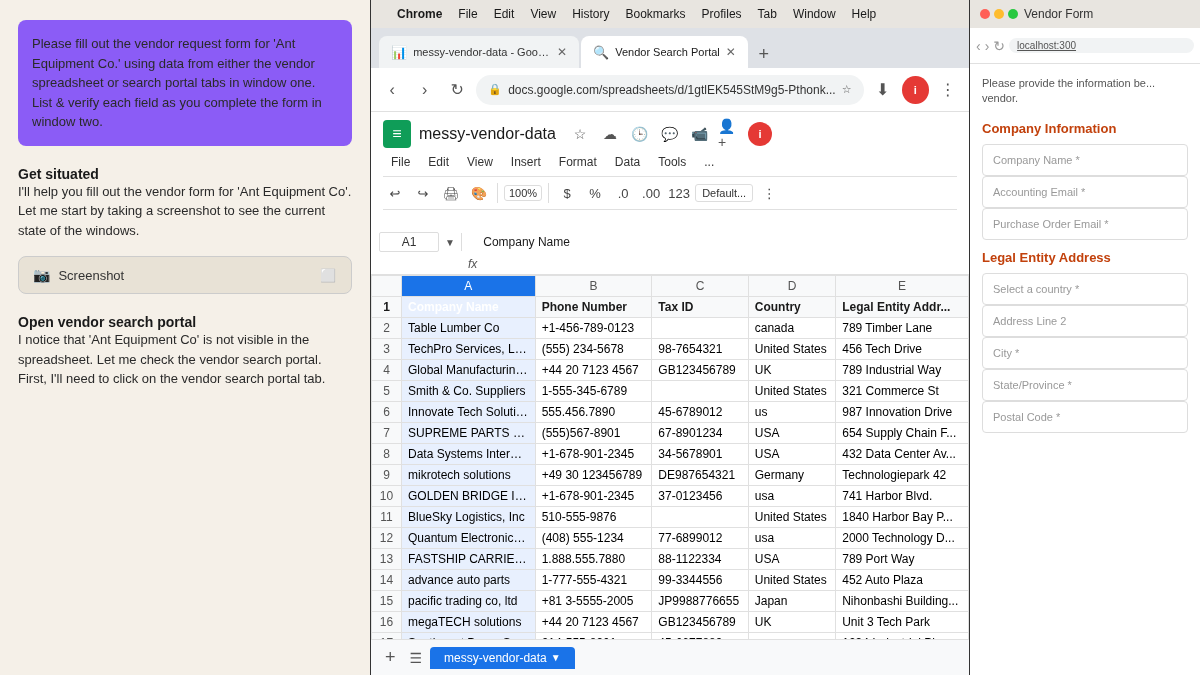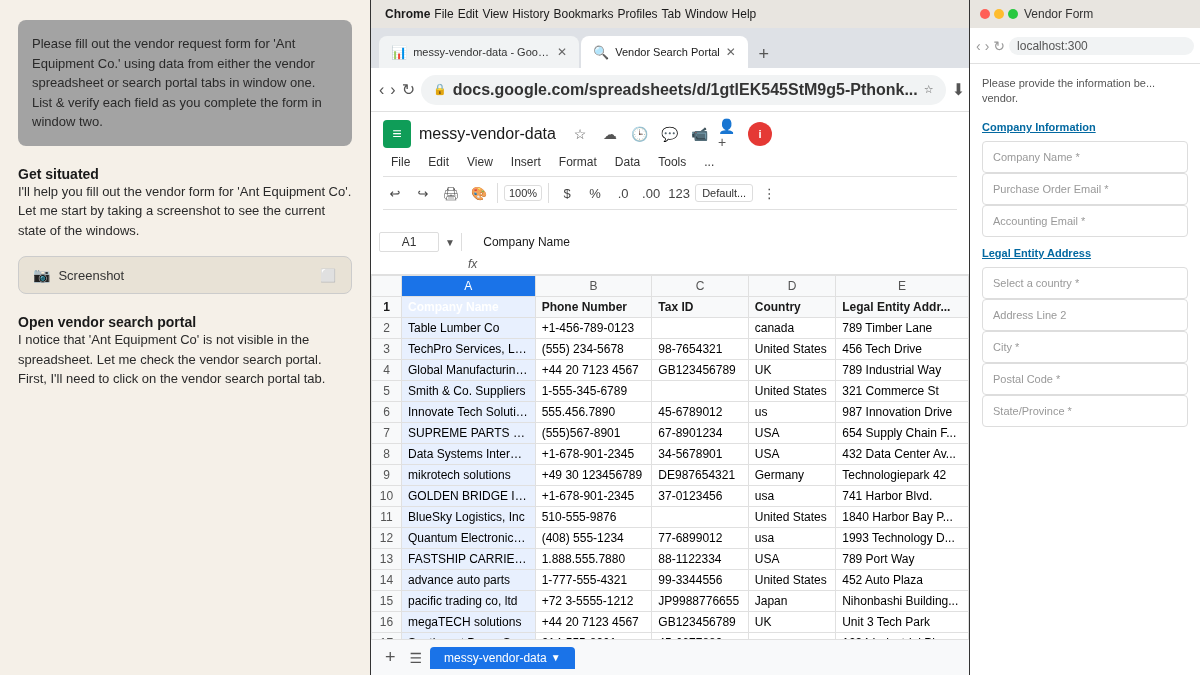--- a/index.html
+++ b/index.html
@@ -17,21 +17,21 @@
       width: 370px;
       height: 675px;
       background: #f5f0e8;
       padding: 20px 18px;
       display: flex;
       flex-direction: column;
       gap: 16px;
       flex-shrink: 0;
     }
     .chat-instruction {
-      background: #a3a3a3;
+      background: #8b5cf6;
       border-radius: 8px;
       padding: 14px;
       font-size: 13px;
       color: #2a2a2a;
       line-height: 1.5;
     }
     .chat-section-title {
       font-size: 14px;
       font-weight: 700;
       color: #1a1a1a;
@@ -76,21 +76,21 @@
       border-right: 1px solid #333;
     }
 
     
     .mac-menubar {
       background: #e8e5e0;
       height: 28px;
       display: flex;
       align-items: center;
       padding: 0 10px;
-      gap: 4px;
+      gap: 16px;
       font-size: 12px;
       color: #1a1a1a;
       flex-shrink: 0;
     }
     .mac-menubar span { cursor: pointer; }
     .apple-icon { font-size: 14px; }
     .menu-item { font-size: 12px; font-weight: 500; }
     .menu-item.bold { font-weight: 700; }
 
     
@@ -151,21 +151,21 @@
       height: 30px;
       background: #f1f3f4;
       border-radius: 15px;
       display: flex;
       align-items: center;
       padding: 0 12px;
       font-size: 12px;
       color: #333;
       gap: 6px;
     }
-    .address-text { flex: 1; overflow: hidden; text-overflow: ellipsis; white-space: nowrap; font-size: 16px; color: #333; font-weight: bold; }
+    .address-text { flex: 1; overflow: hidden; text-overflow: ellipsis; white-space: nowrap; font-size: 12px; color: #333; }
     .address-icon { font-size: 11px; color: #666; }
 
     
     .sheets-header {
       background: #ffffff;
       padding: 8px 12px 0;
       flex-shrink: 0;
     }
     .sheets-title-row {
       display: flex;
@@ -388,25 +388,26 @@
       flex-shrink: 0;
     }
     .vendor-nav-btn {
       font-size: 14px; color: #999; cursor: pointer;
     }
     .vendor-url-bar {
       flex: 1;
       background: #f1f3f4;
       border-radius: 10px;
       padding: 2px 8px;
-      font-size: 12px;
+      font-size: 10px;
       color: #555;
       overflow: hidden;
       text-overflow: ellipsis;
       white-space: nowrap;
+      text-decoration: underline;
     }
 
     .vendor-form-content {
       flex: 1;
       overflow: auto;
       padding: 12px;
       background: #fff;
     }
     .vendor-form-title {
       font-size: 16px;
@@ -414,25 +415,24 @@
       color: #1a1a1a;
       margin-bottom: 4px;
     }
     .vendor-form-subtitle {
       font-size: 11px;
       color: #555;
       margin-bottom: 14px;
       line-height: 1.4;
     }
     .form-section-title {
-      font-size: 11px;
+      font-size: 13px;
       font-weight: 700;
-      color: #0369a1;
+      color: #c2410c;
       margin-bottom: 8px;
-      text-decoration: underline;
     }
     .form-field {
     }
     .form-input {
       width: 100%;
       height: 32px;
       border: 1px solid #ddd;
       border-radius: 4px;
       padding: 4px 10px;
       font-size: 11px;
@@ -676,42 +676,42 @@
       <td></td>
       <td>United States</td>
       <td>1840 Harbor Bay P...</td>
     </tr>
             <tr>
       <td class="row-header">12</td>
       <td class="selected-col">Quantum Electronics LLC</td>
       <td>(408) 555-1234</td>
       <td>77-6899012</td>
       <td>usa</td>
-      <td>1993 Technology D...</td>
+      <td>2000 Technology D...</td>
     </tr>
             <tr>
       <td class="row-header">13</td>
       <td class="selected-col">FASTSHIP CARRIERS, INC.</td>
       <td>1.888.555.7880</td>
       <td>88-1122334</td>
       <td>USA</td>
       <td>789 Port Way</td>
     </tr>
             <tr>
       <td class="row-header">14</td>
       <td class="selected-col">advance auto parts</td>
       <td>1-777-555-4321</td>
       <td>99-3344556</td>
       <td>United States</td>
       <td>452 Auto Plaza</td>
     </tr>
             <tr>
       <td class="row-header">15</td>
       <td class="selected-col">pacific trading co, ltd</td>
-      <td>+72 3-5555-1212</td>
+      <td>+81 3-5555-2005</td>
       <td>JP9988776655</td>
       <td>Japan</td>
       <td>Nihonbashi Building...</td>
     </tr>
             <tr>
       <td class="row-header">16</td>
       <td class="selected-col">megaTECH solutions</td>
       <td>+44 20 7123 4567</td>
       <td>GB123456789</td>
       <td>UK</td>
@@ -770,24 +770,24 @@
 
   <div class="vendor-form-content">
     <div class="vendor-form-subtitle">Please provide the information be... vendor.</div>
 
     <div class="form-section-title">Company Information</div>
 
     <div class="form-field">
       <input class="form-input" type="text" placeholder="Company Name *" style="">
     </div>
     <div class="form-field">
+      <input class="form-input" type="text" placeholder="Accounting Email *" style="">
+    </div>
+    <div class="form-field">
       <input class="form-input" type="text" placeholder="Purchase Order Email *" style="">
-    </div>
-    <div class="form-field">
-      <input class="form-input" type="text" placeholder="Accounting Email *" style="">
     </div>
 
     <div class="legal-section">
       <div class="form-section-title">Legal Entity Address</div>
 
       <div class="form-field">
         <select class="form-select">
           <option value="">Select a country *</option>
           <option>United States</option>
           <option>United Kingdom</option>
@@ -797,20 +797,20 @@
           <option>Sweden</option>
         </select>
       </div>
       <div class="form-field">
         <input class="form-input" type="text" placeholder="Address Line 2" style="">
       </div>
       <div class="form-field">
         <input class="form-input" type="text" placeholder="City *" style="">
       </div>
       <div class="form-field">
+        <input class="form-input" type="text" placeholder="State/Province *" style="">
+      </div>
+      <div class="form-field">
         <input class="form-input" type="text" placeholder="Postal Code *" style="">
       </div>
-      <div class="form-field">
-        <input class="form-input" type="text" placeholder="State/Province *" style="">
-      </div>
     </div>
   </div>
 </div>
 
 </body></html>

